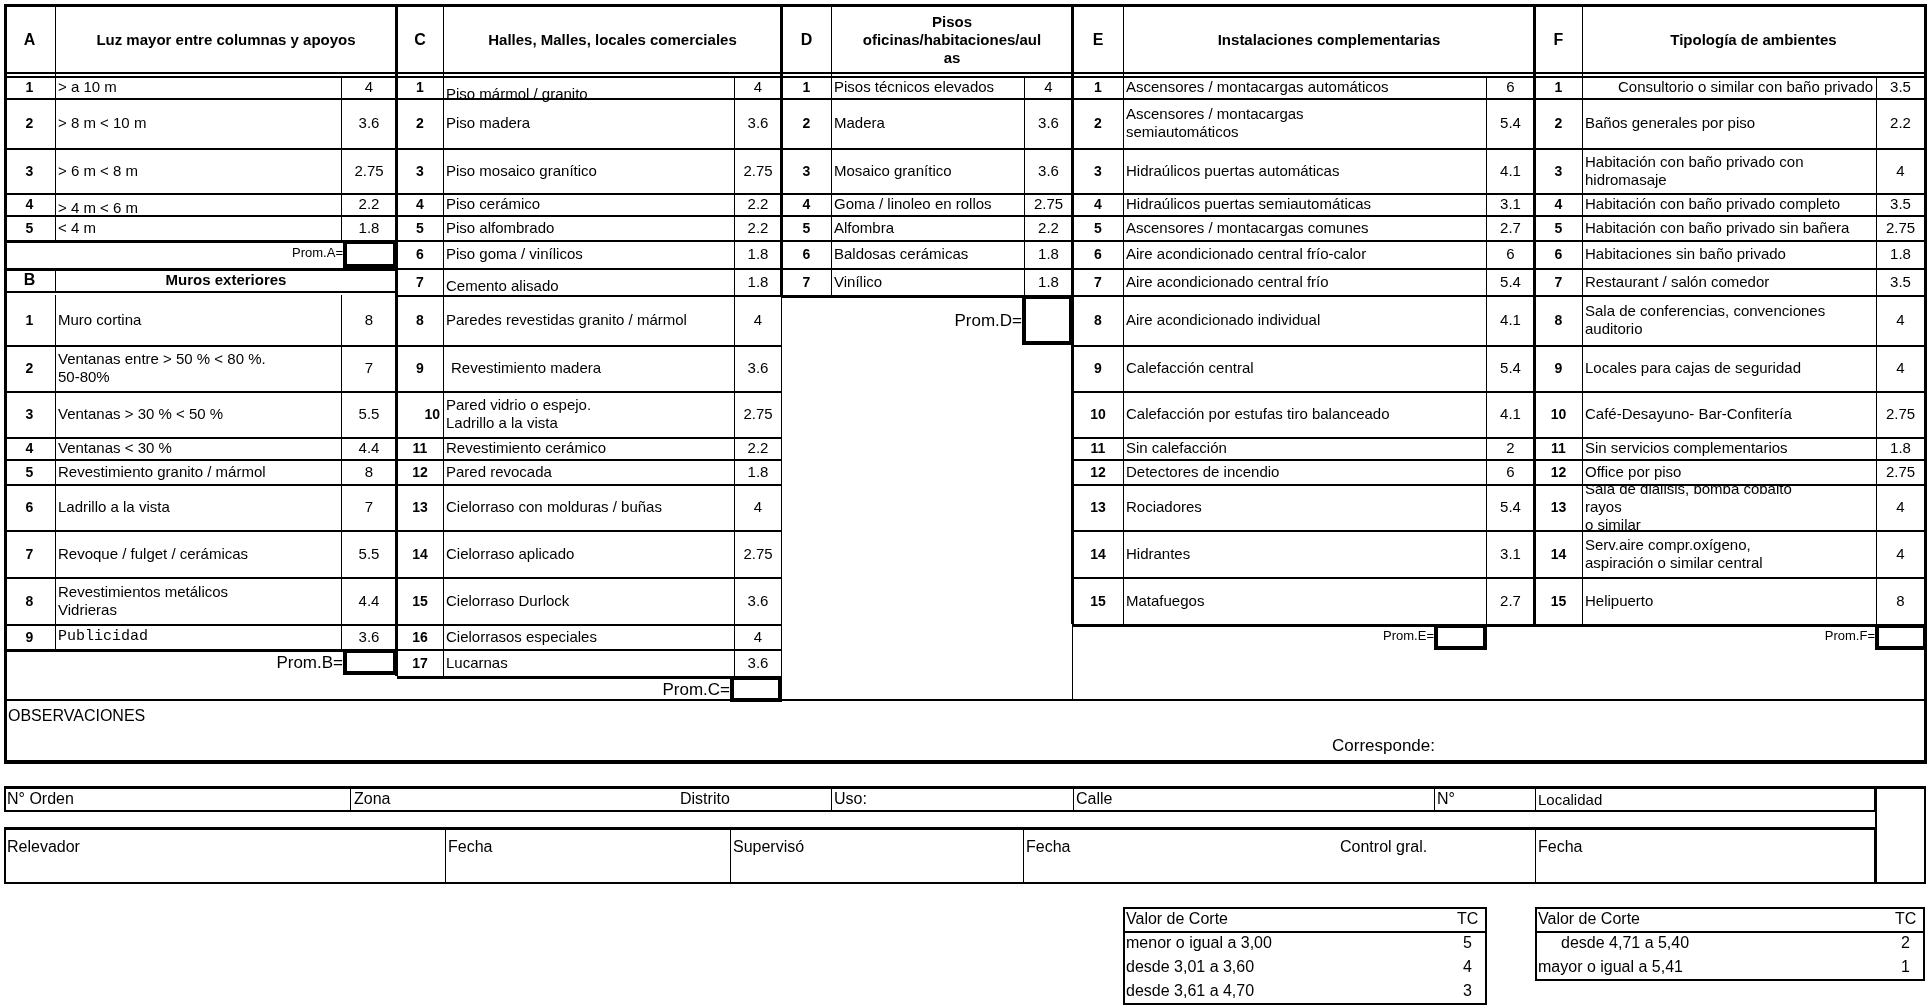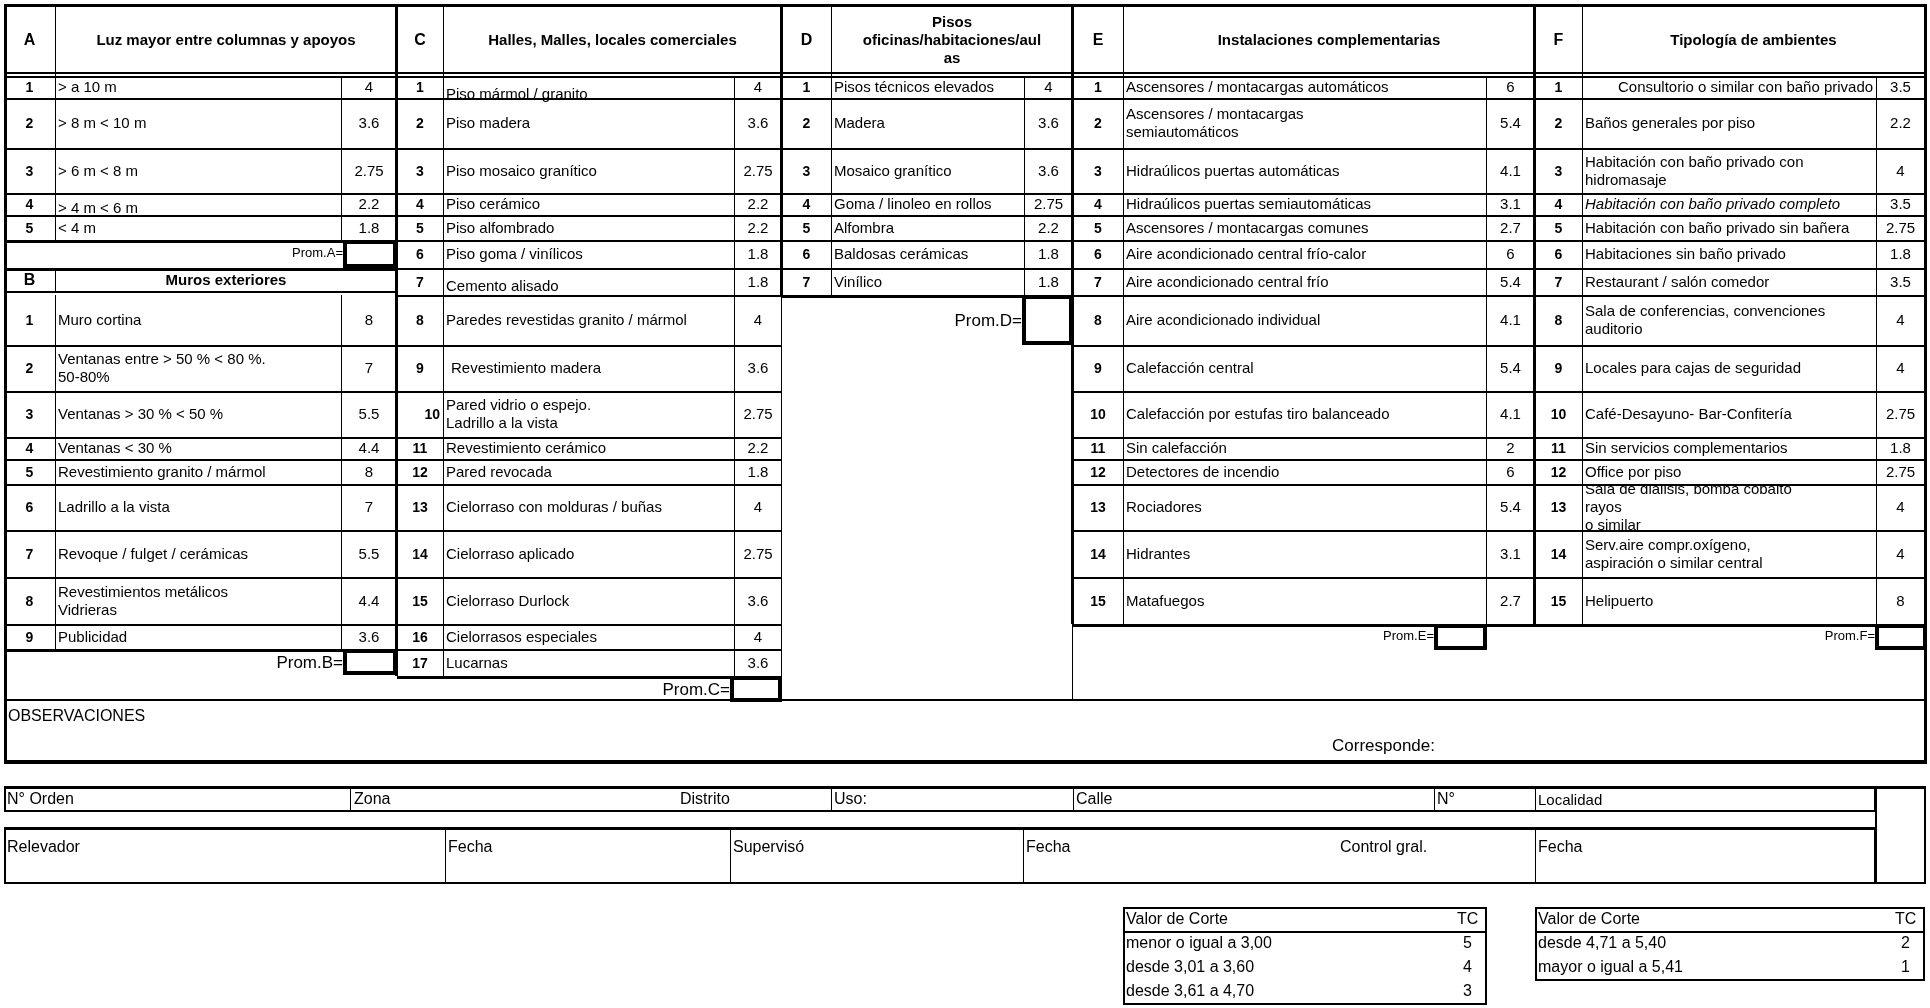--- a/index.html
+++ b/index.html
@@ -118,21 +118,21 @@
     <div class="cell val" style="left:341px; top:530px; width:56px; height:47px;">5.5</div>
     <div class="hline" style="left:4px; top:577px; width:393px; height:2px;"></div>
     <div class="abs" style="left:4px; top:577px; width:393px; height:47px;"></div>
     <div class="cell idx" style="left:4px; top:577px; width:51px; height:47px;">8</div>
     <div class="cell desc" style="left:55px; top:577px; width:286px; height:47px; white-space:pre-wrap;">Revestimientos metálicos
 Vidrieras</div>
     <div class="cell val" style="left:341px; top:577px; width:56px; height:47px;">4.4</div>
     <div class="hline" style="left:4px; top:624px; width:393px; height:2px;"></div>
     <div class="abs" style="left:4px; top:624px; width:393px; height:25px;"></div>
     <div class="cell idx" style="left:4px; top:624px; width:51px; height:25px;">9</div>
-    <div class="cell desc" style="left:55px; top:624px; width:286px; height:25px; white-space:pre-wrap;">Publicidad</div>
+    <div class="cell desc" style="left:55px; top:624px; width:286px; height:25px; white-space:pre-wrap;font-family:Liberation Mono, monospace;">Publicidad</div>
     <div class="cell val" style="left:341px; top:624px; width:56px; height:25px;">3.6</div>
     <div class="hline" style="left:4px; top:649px; width:393px; height:2px;"></div>
     <div class="vline" style="left:55px; top:295px; height:354px; width:1px;"></div>
     <div class="vline" style="left:341px; top:295px; height:354px; width:1px;"></div>
     <div class="hline" style="left:4px; top:649px; width:393px; height:3px;"></div>
     <div class="prom-label" style="left:143px; width:200px; top:653px; font-size:17px;">Prom.B=</div>
     <div class="prom-box" style="left:343px; top:649px; width:54px; height:26px;"></div>
     <div class="abs" style="left:397px; top:76px; width:385px; height:22px;"></div>
     <div class="cell idx" style="left:397px; top:76px; width:46px; height:22px;">1</div>
     <div class="cell desc" style="left:443px; top:76px; width:291px; height:36px; white-space:pre-wrap;">Piso mármol / granito</div>
@@ -355,21 +355,21 @@
     <div class="cell desc" style="left:1582px; top:98px; width:294px; height:50px; white-space:pre-wrap;">Baños generales por piso</div>
     <div class="cell val" style="left:1876px; top:98px; width:49px; height:50px;">2.2</div>
     <div class="hline" style="left:1535px; top:148px; width:390px; height:2px;"></div>
     <div class="abs" style="left:1535px; top:148px; width:390px; height:45px;"></div>
     <div class="cell idx" style="left:1535px; top:148px; width:47px; height:45px;">3</div>
     <div class="cell desc" style="left:1582px; top:148px; width:294px; height:45px; white-space:pre-wrap;">Habitación con baño privado con hidromasaje</div>
     <div class="cell val" style="left:1876px; top:148px; width:49px; height:45px;">4</div>
     <div class="hline" style="left:1535px; top:193px; width:390px; height:2px;"></div>
     <div class="abs" style="left:1535px; top:193px; width:390px; height:22px;"></div>
     <div class="cell idx" style="left:1535px; top:193px; width:47px; height:22px;">4</div>
-    <div class="cell desc" style="left:1582px; top:193px; width:294px; height:22px; white-space:pre-wrap;font-style:italic;">Habitación con baño privado completo</div>
+    <div class="cell desc" style="left:1582px; top:193px; width:294px; height:22px; white-space:pre-wrap;">Habitación con baño privado completo</div>
     <div class="cell val" style="left:1876px; top:193px; width:49px; height:22px;">3.5</div>
     <div class="hline" style="left:1535px; top:215px; width:390px; height:2px;"></div>
     <div class="abs" style="left:1535px; top:215px; width:390px; height:25px;"></div>
     <div class="cell idx" style="left:1535px; top:215px; width:47px; height:25px;">5</div>
     <div class="cell desc" style="left:1582px; top:215px; width:294px; height:25px; white-space:pre-wrap;">Habitación con baño privado sin bañera</div>
     <div class="cell val" style="left:1876px; top:215px; width:49px; height:25px;">2.75</div>
     <div class="hline" style="left:1535px; top:240px; width:390px; height:2px;"></div>
     <div class="abs" style="left:1535px; top:240px; width:390px; height:28px;"></div>
     <div class="cell idx" style="left:1535px; top:240px; width:47px; height:28px;">6</div>
     <div class="cell desc" style="left:1582px; top:240px; width:294px; height:28px; white-space:pre-wrap;">Habitaciones sin baño privado</div>
@@ -479,17 +479,17 @@
     <div class="cut-text" style="left:1126px; top:934px;">menor o igual a 3,00</div>
     <div class="cut-text" style="left:1463px; top:934px;">5</div>
     <div class="cut-text" style="left:1126px; top:958px;">desde 3,01 a 3,60</div>
     <div class="cut-text" style="left:1463px; top:958px;">4</div>
     <div class="cut-text" style="left:1126px; top:982px;">desde 3,61 a 4,70</div>
     <div class="cut-text" style="left:1463px; top:982px;">3</div>
     <div class="abs" style="left:1535px; top:907px; width:390px; height:74px; border:2px solid #000; border-top-width:2px;"></div>
     <div class="cut-text" style="left:1538px; top:910px;">Valor de Corte</div>
     <div class="cut-text" style="left:1895px; top:910px;">TC</div>
     <div class="hline" style="left:1535px; top:931px; width:390px; height:2px;"></div>
-    <div class="cut-text" style="left:1538px; top:934px;">desde 4,71 a 5,40</div>
+    <div class="cut-text" style="left:1538px; top:934px;padding-left:23px;">desde 4,71 a 5,40</div>
     <div class="cut-text" style="left:1901px; top:934px;">2</div>
     <div class="cut-text" style="left:1538px; top:958px;">mayor o igual a 5,41</div>
     <div class="cut-text" style="left:1901px; top:958px;">1</div>
   </div>
 
 </body></html>

